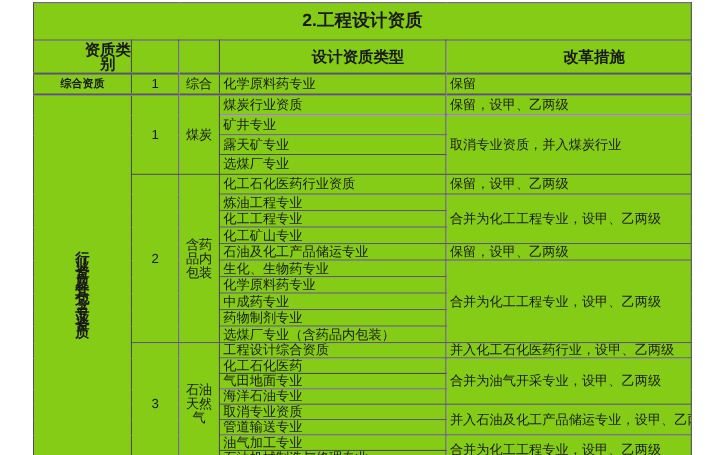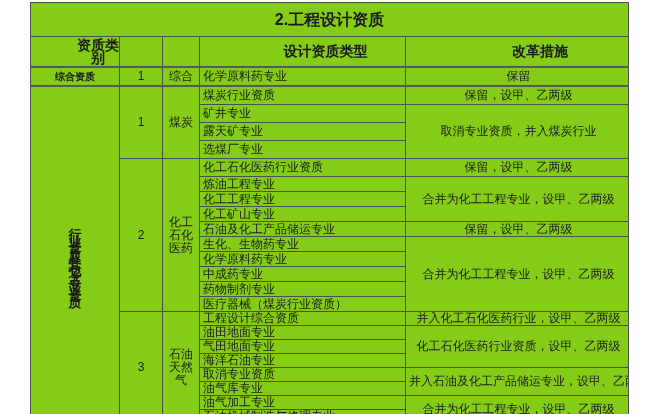--- a/index.html
+++ b/index.html
@@ -13,21 +13,21 @@
   tr.r17>td{height:17px;}
   tr.r14>td{height:14px;margin-top:46px;}
   tr.r13>td{height:13px;}
   td.c-cat{text-align:center;font-weight:bold;font-size:10px;}
   td.c-cat-v{text-align:center;}
   .vtext{display:inline-block;writing-mode:vertical-lr;text-orientation:upright;
          font-weight:bold;font-size:13px;letter-spacing:6px;line-height:1;}
   td.c-no{text-align:center;}
   td.c-ind{text-align:center;line-height:13px;padding:0 1px;}
   td.c-type{text-align:left;padding:0 0 0 3px;white-space:nowrap;}
-  td.c-meas{text-align:center;padding:0 0 0 3px;white-space:nowrap;}
+  td.c-meas{text-align:left;padding:0 0 0 3px;white-space:nowrap;}
   tr.sec-end>td{border-bottom:2px solid #595959;}
 </style>
 </head>
 <body>
 
 <div class="canvas">
   <table class="main">
     <colgroup>
       <col style="width:89px">
         <col style="width:43px">
@@ -70,21 +70,21 @@
       </tr>
       <tr class="r17">
         <td class="c-type">露天矿专业</td>
       </tr>
       <tr class="r17">
         <td class="c-type">选煤厂专业</td>
       </tr>
 
       <tr class="r17">
         <td class="c-no" rowspan="10">2</td>
-        <td class="c-ind" rowspan="10">化工石化医药</td>
+        <td class="c-ind" rowspan="10">含药品内包装</td>
         <td class="c-type">化工石化医药行业资质</td>
         <td class="c-meas">保留，设甲、乙两级</td>
       </tr>
       <tr class="r14">
         <td class="c-type">炼油工程专业</td>
         <td class="c-meas" rowspan="3">合并为化工工程专业，设甲、乙两级</td>
       </tr>
       <tr class="r14">
         <td class="c-type">化工工程专业</td>
       </tr>
@@ -102,45 +102,45 @@
       <tr class="r14">
         <td class="c-type">化学原料药专业</td>
       </tr>
       <tr class="r14">
         <td class="c-type">中成药专业</td>
       </tr>
       <tr class="r14">
         <td class="c-type">药物制剂专业</td>
       </tr>
       <tr class="r14">
-        <td class="c-type">医疗器械（煤炭行业资质）</td>
+        <td class="c-type">选煤厂专业（含药品内包装）</td>
       </tr>
 
       <tr class="r13">
         <td class="c-no" rowspan="8">3</td>
         <td class="c-ind" rowspan="8">石油天然气</td>
         <td class="c-type">工程设计综合资质</td>
         <td class="c-meas">并入化工石化医药行业，设甲、乙两级</td>
       </tr>
       <tr class="r13">
-        <td class="c-type">油田地面专业</td>
-        <td class="c-meas" rowspan="3">化工石化医药行业资质，设甲、乙两级</td>
+        <td class="c-type">化工石化医药</td>
+        <td class="c-meas" rowspan="3">合并为油气开采专业，设甲、乙两级</td>
       </tr>
       <tr class="r13">
         <td class="c-type">气田地面专业</td>
       </tr>
       <tr class="r13">
         <td class="c-type">海洋石油专业</td>
       </tr>
       <tr class="r13">
         <td class="c-type">取消专业资质</td>
         <td class="c-meas" rowspan="2">并入石油及化工产品储运专业，设甲、乙两级</td>
       </tr>
       <tr class="r13">
-        <td class="c-type">油气库专业</td>
+        <td class="c-type">管道输送专业</td>
       </tr>
       <tr class="r13">
         <td class="c-type">油气加工专业</td>
         <td class="c-meas" rowspan="2">合并为化工工程专业，设甲、乙两级</td>
       </tr>
       <tr class="r13">
         <td class="c-type">石油机械制造与修理专业</td>
       </tr>
 
     </tbody>

